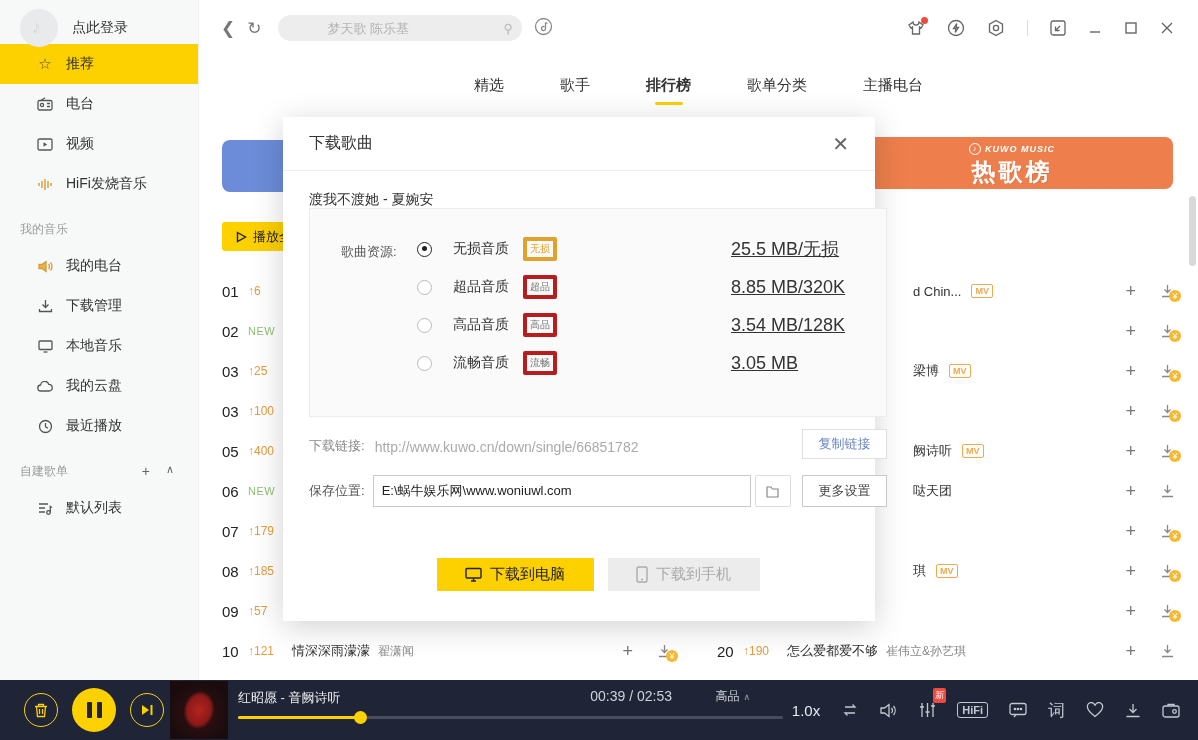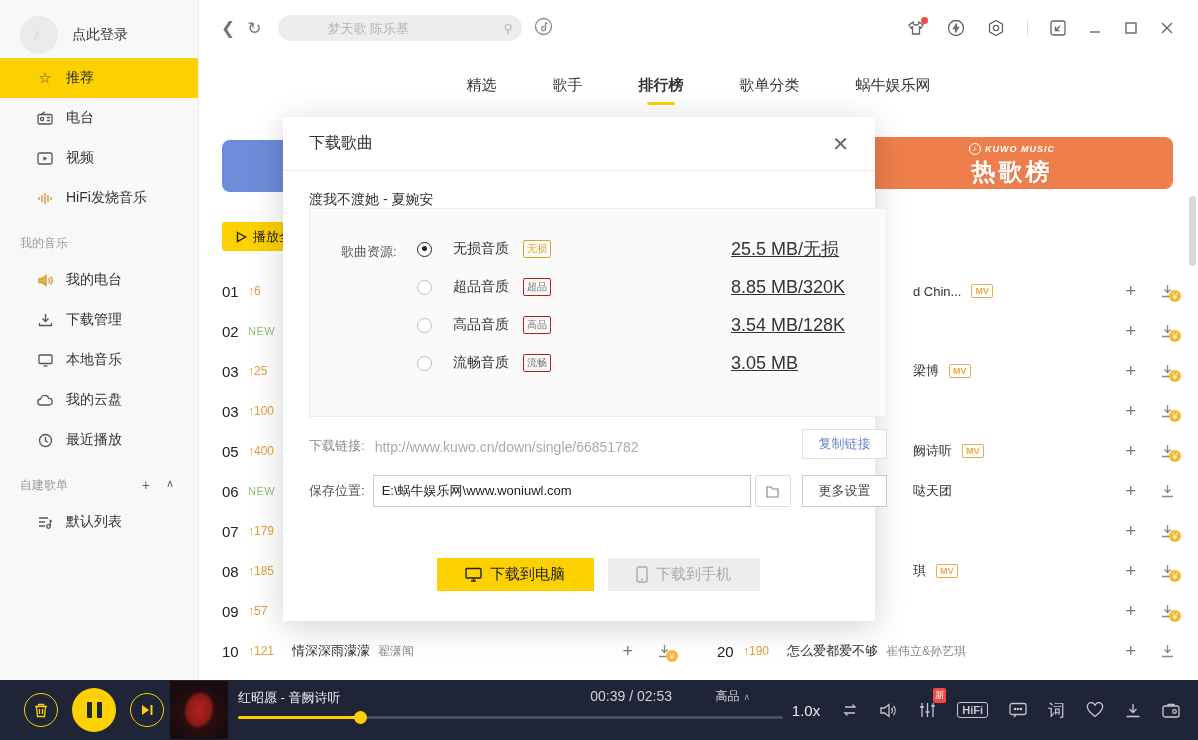--- a/index.html
+++ b/index.html
@@ -3,21 +3,21 @@
 <meta charset="utf-8">
 <style>
   * { margin:0; padding:0; box-sizing:border-box; }
   html,body { width:1198px; height:740px; overflow:hidden;
     font-family:"Liberation Sans","DejaVu Sans",sans-serif; background:#fff; }
   .app { position:relative; width:1198px; height:740px; }
 
   
   .sidebar { position:absolute; left:0; top:0; width:199px; height:680px;
     background:#f7f8f8; border-right:1px solid #eee; }
-  .user-row { display:flex; align-items:center; gap:14px; padding:22px 0 10px 20px; height:58px; cursor:pointer;}
+  .user-row { display:flex; align-items:center; gap:14px; padding:22px 0 10px 20px; height:44px; cursor:pointer;}
   .avatar { width:38px; height:38px; border-radius:50%; background:#e9eaec; position:relative;}
   .avatar::after{content:"♪"; color:#d7d8da; font-size:18px; position:absolute; left:12px; top:8px;}
   .login-text { font-size:14px; color:#333; }
   .nav-item { display:flex; align-items:center; gap:12px; height:40px; padding-left:36px;
     font-size:14px; color:#333; cursor:pointer; }
   .nav-item.active { background:#fdd000; }
   .nav-item .ico { width:18px; text-align:center; color:#555; font-size:15px; display:inline-flex; justify-content:center;}
   .nav-item .ico svg { display:block; }
   .section-label { display:flex; align-items:center; height:34px; padding-left:20px; margin-top:8px;
     font-size:12px; color:#9b9b9b; }
@@ -91,21 +91,21 @@
   .dlg-title { font-size:16px; color:#333; }
   .dlg-close { margin-left:auto; color:#666; font-size:20px; cursor:pointer; background:none; border:none; line-height:1;}
   .dlg-song { padding:20px 26px 0; font-size:14px; color:#333; }
   .dlg-panel { position:absolute; left:26px; top:91px; width:578px; height:209px; background:#fafafa; border:1px solid #ececec;}
   .res-label { position:absolute; left:31px; top:34px; font-size:13px; color:#555; }
   .opt-row { position:absolute; left:107px; display:flex; align-items:center; height:20px; cursor:pointer;}
   .radio { width:15px; height:15px; border-radius:50%; border:1px solid #bbb; background:#fff; position:relative; }
   .radio.sel { border:1.5px solid #222; }
   .radio.sel::after { content:""; position:absolute; left:3.5px; top:3.5px; width:5px; height:5px; border-radius:50%; background:#222;}
   .opt-name { font-size:14px; color:#333; margin-left:21px; width:62px;}
-  .q-badge { border:1px solid #b91c1c; color:#777; font-size:10px; padding:1px 3px; border-radius:2px; margin-left:8px;}
+  .q-badge { border:4px solid #b91c1c; color:#777; font-size:10px; padding:1px 3px; border-radius:2px; margin-left:8px;}
   .q-badge.gold { border-color:#e0a22d; color:#e0a22d; }
   .opt-size { position:absolute; left:314px; font-size:18px; color:#333; white-space:nowrap;text-decoration:underline;}
   .link-row { position:absolute; left:26px; top:320px; width:578px; display:flex; align-items:flex-end;}
   .link-label { font-size:13px; color:#888; }
   .link-url { font-size:14px; color:#aaa; margin-left:10px; }
   .copy-btn { position:absolute; right:0; top:-8px; width:85px; height:30px; background:#fff; border:1px solid #e0e0e0;
     color:#6b87c7; font-size:13px; cursor:pointer; font-family:inherit;}
   .save-row { position:absolute; left:26px; top:358px; width:578px; display:flex; align-items:center;}
   .save-label { font-size:13px; color:#555; white-space:nowrap;}
   .save-input { margin-left:8px; width:378px; height:32px; border:1px solid #c9c9c9; padding:0 8px;
@@ -312,21 +312,21 @@
         </span>
     </div>
   </div>
 
   <div class="content">
     <div class="tabs">
       <div class="tab">精选</div>
       <div class="tab">歌手</div>
       <div class="tab active">排行榜</div>
       <div class="tab">歌单分类</div>
-      <div class="tab">蜗牛娱乐网</div>
+      <div class="tab">主播电台</div>
     </div>
 
     <div class="banner-blue"></div>
     <div class="banner-orange">
       <div class="banner-inner">
         <div class="brand-row">
           <span class="brand-note">♪</span>
           <span>KUWO MUSIC</span>
         </div>
         <div class="banner-title">热歌榜</div>

